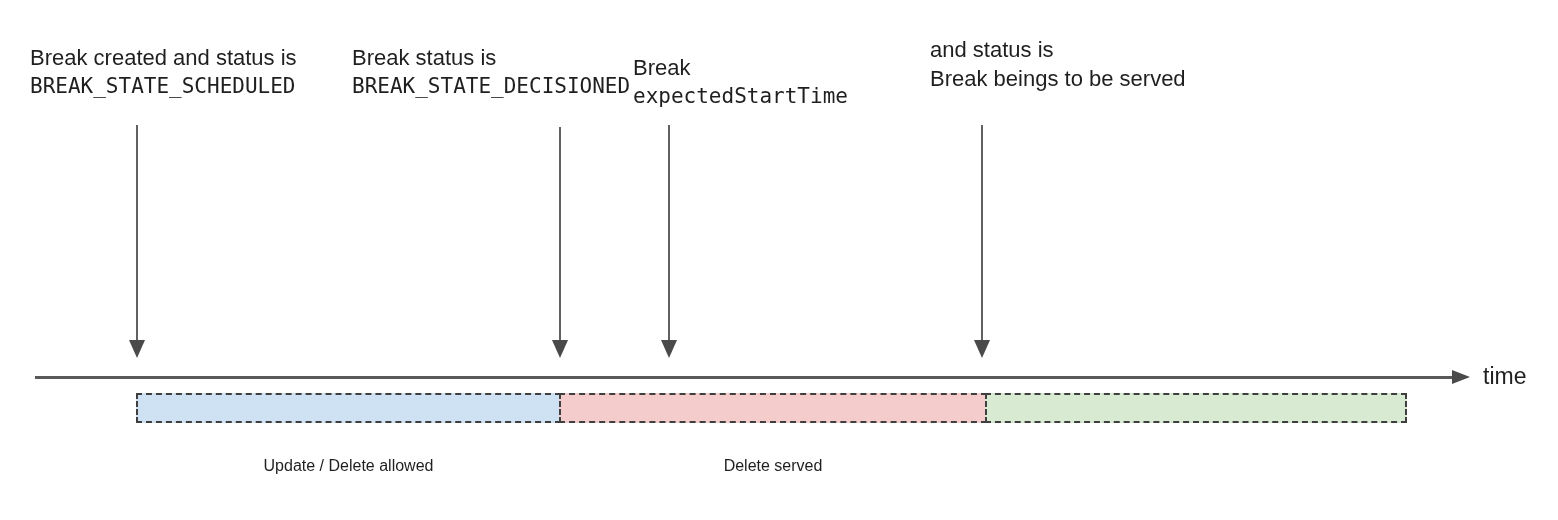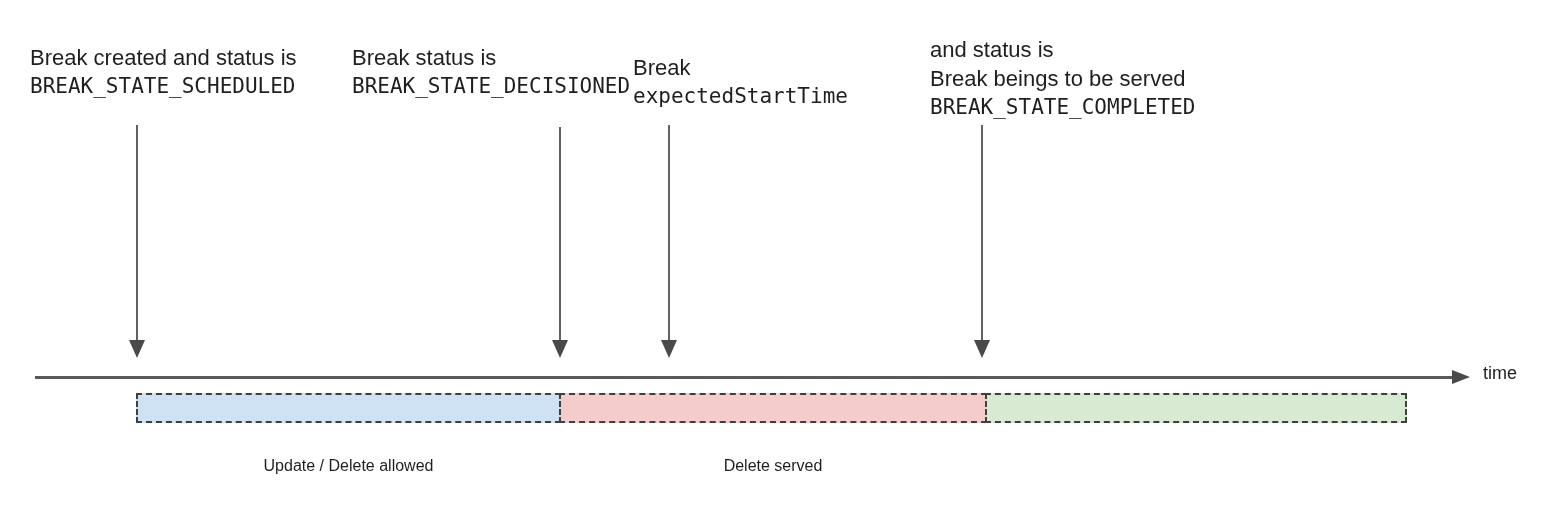--- a/index.html
+++ b/index.html
@@ -47,21 +47,21 @@
     position: absolute;
     left: 1452px; top: 370px;
     width: 0; height: 0;
     border-top: 7px solid transparent;
     border-bottom: 7px solid transparent;
     border-left: 18px solid #4a4a4a;
   }
   .time-label {
     position: absolute;
     left: 1483px; top: 363px;
-    font-size: 18px;
+    font-size: 23px;
   }
   .segment {
     position: absolute;
     top: 393px;
     height: 30px;
     box-sizing: border-box;
     border: 2px dashed #3f3f3f;
   }
   .seg-label {
     position: absolute;
@@ -87,21 +87,20 @@
   </div>
 
   <div class="annotation" style="left:633px; top:43px;margin-top:10px;">
     <div>Break</div>
     <div class="mono">expectedStartTime</div>
   </div>
 
   <div class="annotation" style="left:930px; top:35px;">
     <div>and status is</div>
     <div>Break beings to be served</div>
-    <div class="mono">BREAK_STATE_COMPLETED</div>
   </div>
 
   <div class="v-arrow" style="left:129px; top:125px; height:233px;">
     <div class="arrow-shaft" style="height:218px;"></div>
     <div class="arrow-head-down"></div>
   </div>
   <div class="v-arrow" style="left:552px; top:127px; height:231px;">
     <div class="arrow-shaft" style="height:216px;"></div>
     <div class="arrow-head-down"></div>
   </div>

